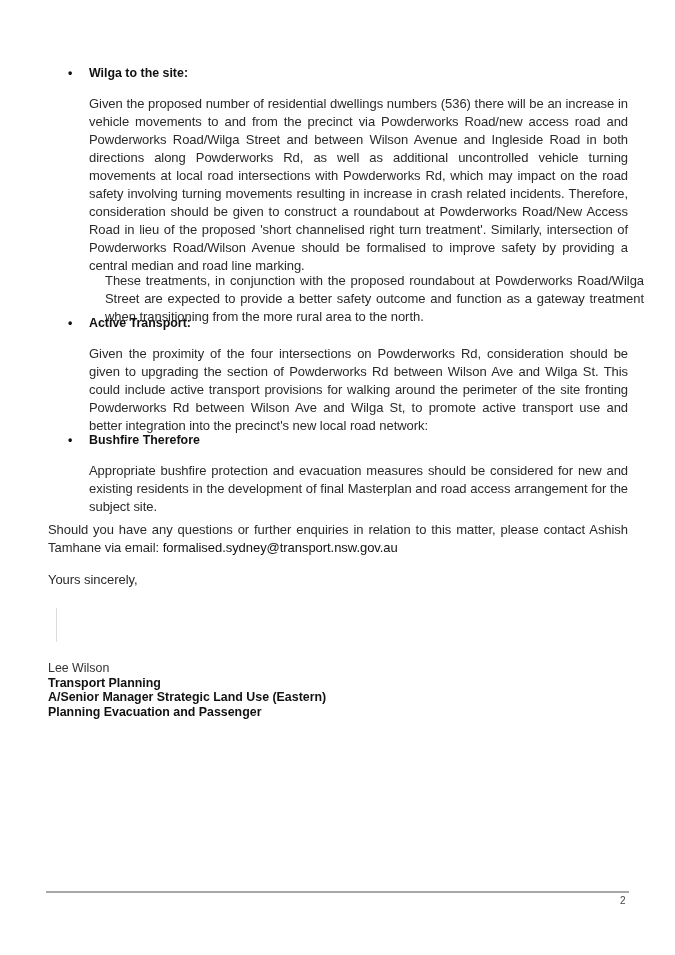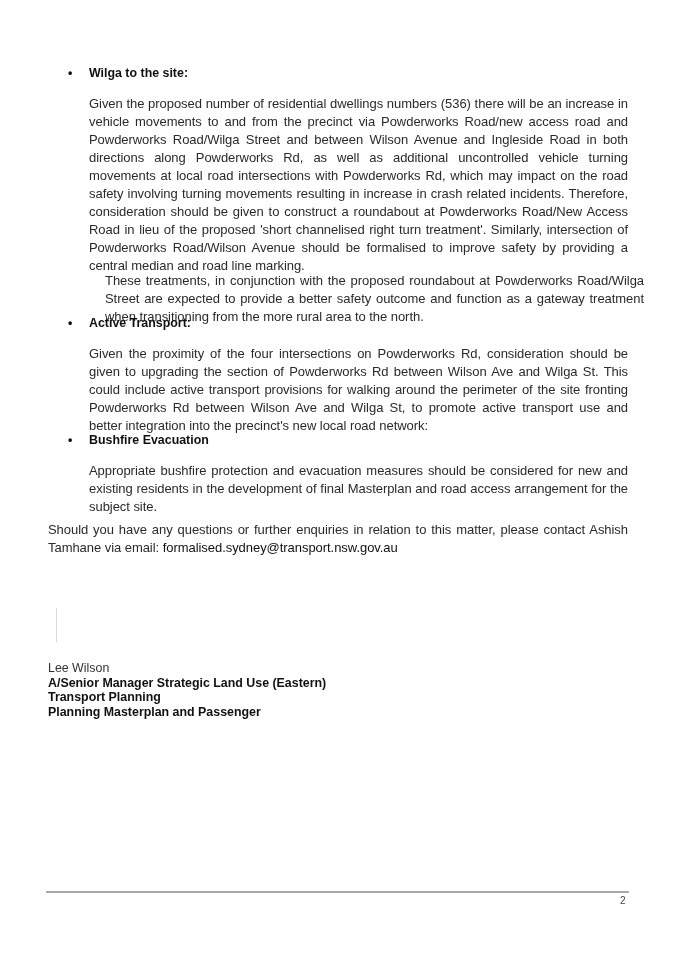--- a/index.html
+++ b/index.html
@@ -38,31 +38,32 @@
   <p class="text para" style="top:256px; margin:16px;">These treatments, in conjunction with the proposed roundabout at Powderworks Road/Wilga Street are expected to provide a better safety outcome and function as a gateway treatment when transitioning from the more rural area to the north.</p>
 
   <div class="bullet-row" style="top:316px;">
     <span class="bullet-dot">•</span>
     <span class="bullet-head">Active Transport:</span>
   </div>
   <p class="text para" style="top:345px; margin:0;">Given the proximity of the four intersections on Powderworks Rd, consideration should be given to upgrading the section of Powderworks Rd between Wilson Ave and Wilga St. This could include active transport provisions for walking around the perimeter of the site fronting Powderworks Rd between Wilson Ave and Wilga St, to promote active transport use and better integration into the precinct's new local road network:</p>
 
   <div class="bullet-row" style="top:433px;">
     <span class="bullet-dot">•</span>
-    <span class="bullet-head">Bushfire Evacuation</span>
+    <span class="bullet-head">Bushfire Therefore</span>
   </div>
   <p class="text para" style="top:462px; margin:0;">Appropriate bushfire protection and evacuation measures should be considered for new and existing residents in the development of final Masterplan and road access arrangement for the subject site.</p>
 
   <p class="text para-full" style="top:521px; margin:0;"><span>Should you have any questions or further enquiries in relation to this matter, please contact Ashish Tamhane via email: </span><span class="email">formalised.sydney@transport.nsw.gov.au</span></p>
 
+  <p class="text para-full" style="top:571px; margin:0;">Yours sincerely,</p>
 
   <div class="sig-mark"></div>
 
   <div class="sig" style="top:661px;">
     <div class="name">Lee Wilson</div>
+    <div class="bold">Transport Planning</div>
     <div class="bold">A/Senior Manager Strategic Land Use (Eastern)</div>
-    <div class="bold">Transport Planning</div>
-    <div class="bold">Planning Masterplan and Passenger</div>
+    <div class="bold">Planning Evacuation and Passenger</div>
   </div>
 
   <div class="footer-rule"></div>
   <div class="page-num">2</div>
 </div>
 
 </body></html>

